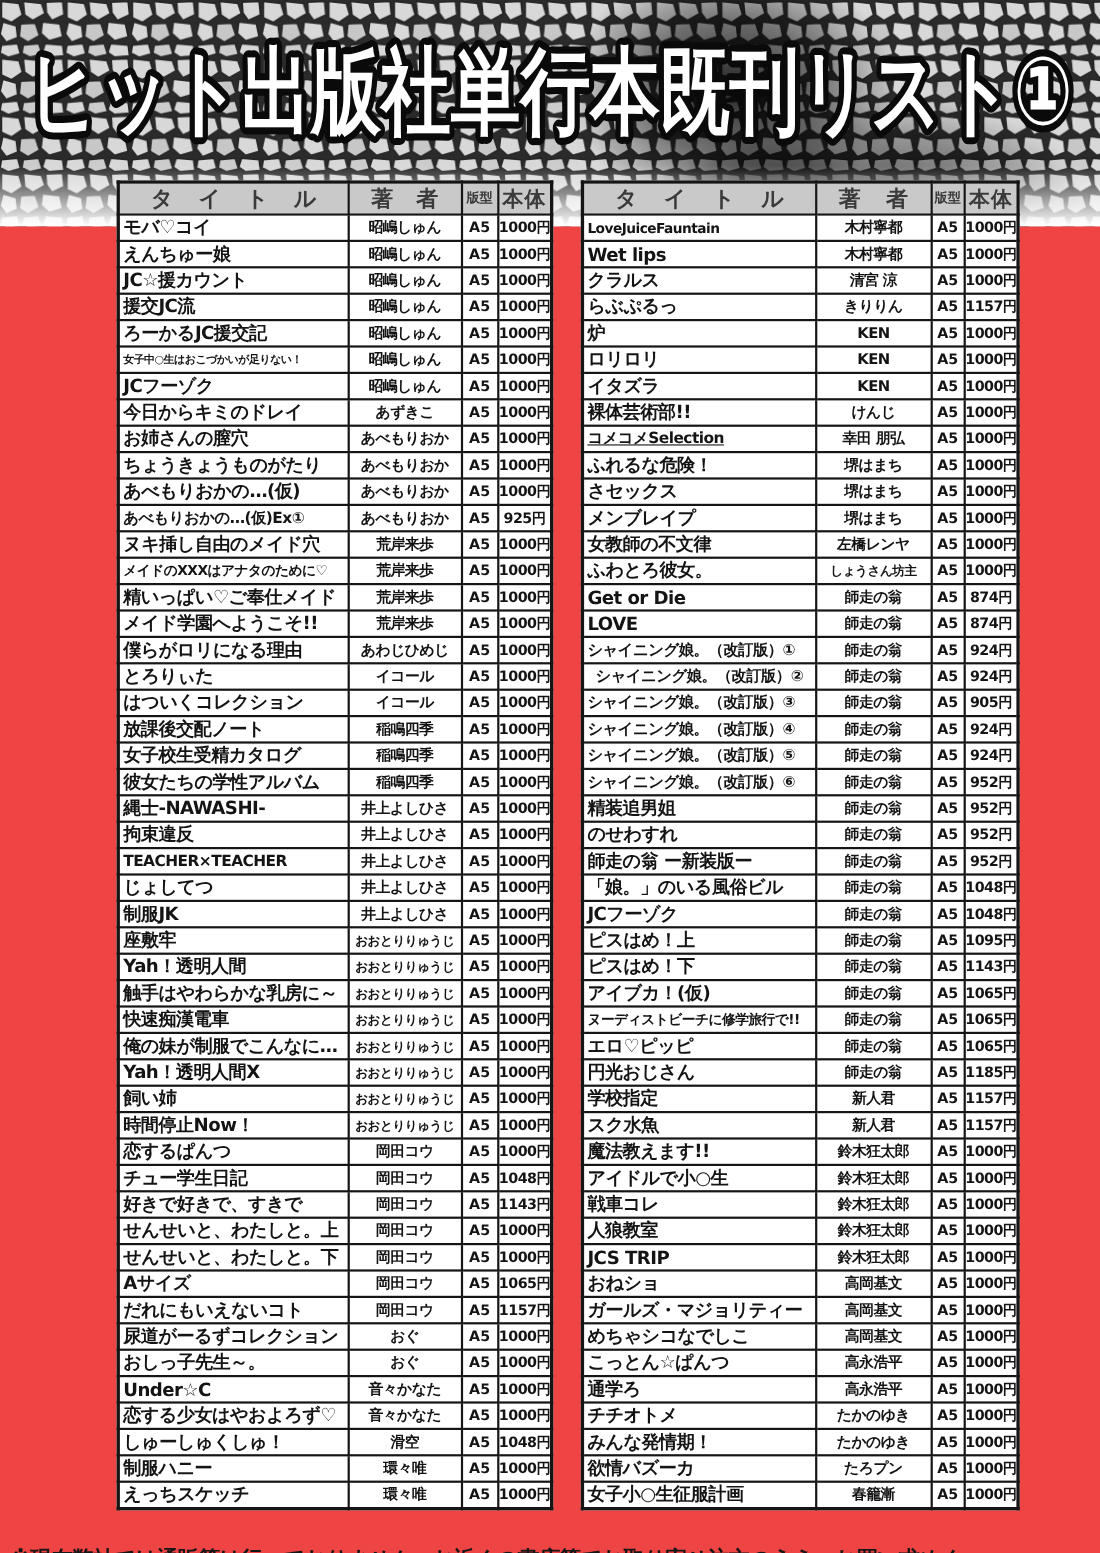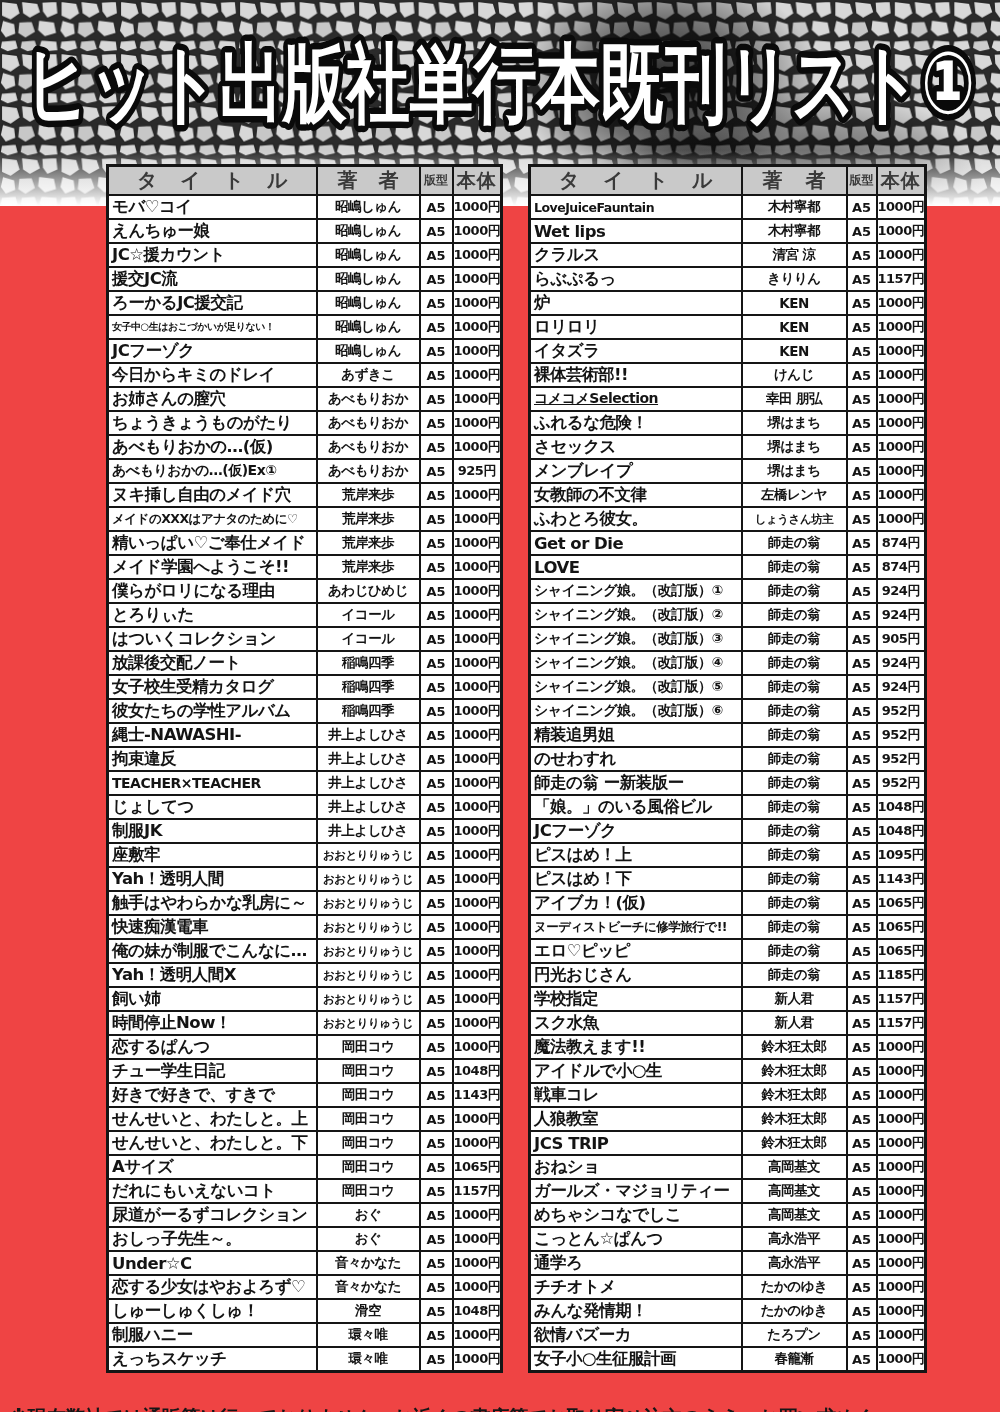--- a/index.html
+++ b/index.html
@@ -544,21 +544,21 @@
           <td class="format-cell">A5</td>
           <td class="price-cell">874円</td>
         </tr>
         <tr>
           <td class="title-cell" style="font-size: 14px;">シャイニング娘。（改訂版）①</td>
           <td class="author-cell">師走の翁</td>
           <td class="format-cell">A5</td>
           <td class="price-cell">924円</td>
         </tr>
         <tr>
-          <td class="title-cell" style="font-size: 14px;">シャイニング娘。（改訂版）②</td>
+          <td class="title-cell" style="font-size: 14px; text-align: center;">シャイニング娘。（改訂版）②</td>
           <td class="author-cell">師走の翁</td>
           <td class="format-cell">A5</td>
           <td class="price-cell">924円</td>
         </tr>
         <tr>
           <td class="title-cell" style="font-size: 14px;">シャイニング娘。（改訂版）③</td>
           <td class="author-cell">師走の翁</td>
           <td class="format-cell">A5</td>
           <td class="price-cell">905円</td>
         </tr>

